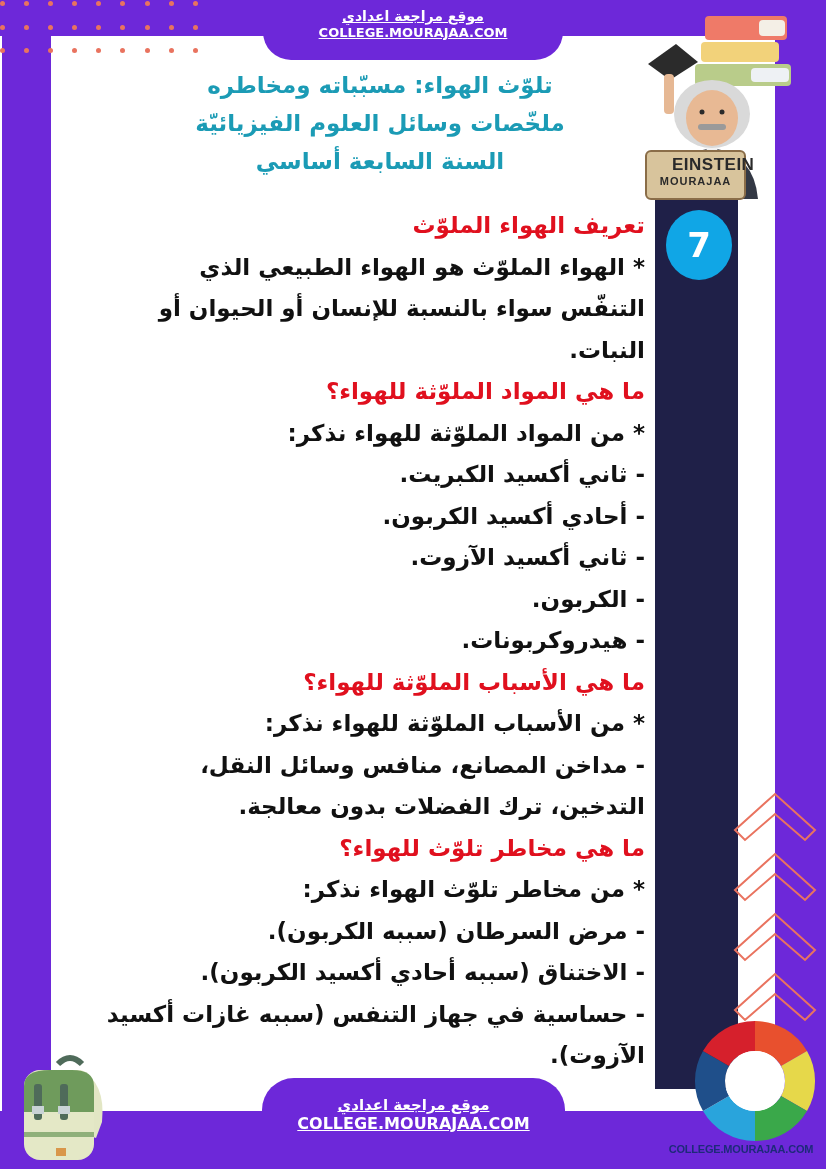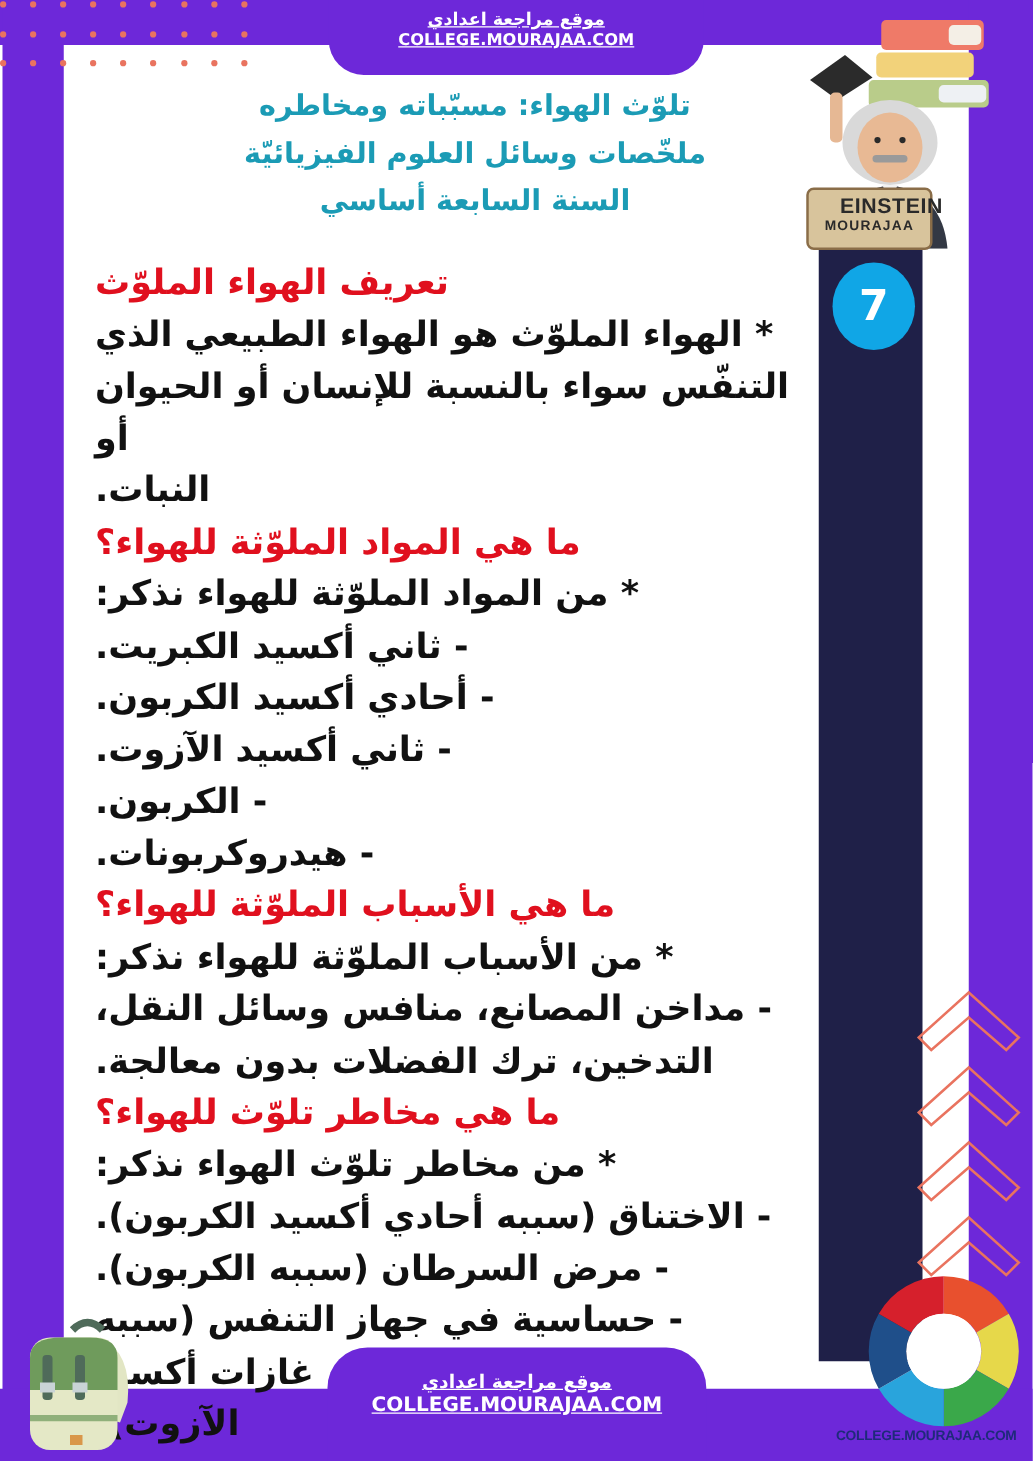--- a/index.html
+++ b/index.html
@@ -53,23 +53,23 @@
   .academy-sign {
     position: absolute; left: 645px; top: 150px; width: 97px; height: 46px;
     background: #d8c49c; border: 2px solid #8a6d48; border-radius: 6px;
     text-align: center; color: #2a2a2a; font-weight: bold;
     font-family: "Liberation Sans", sans-serif;
   }
   .academy-sign .l1 { font-size: 17px; line-height: 20px; margin-top: 3px; letter-spacing: 0.5px; padding-left: 25px; }
   .academy-sign .l2 { font-size: 11px; line-height: 13px; letter-spacing: 1px; }
 
   .content {
-    position: absolute; left: 76px; top: 205px; width: 556px;
-    direction: rtl; text-align: left;
-    font-size: 28px; font-weight: bold; line-height: 41.5px; color: #111;
+    position: absolute; left: 89px; top: 205px; width: 556px;
+    direction: rtl; text-align: right;
+    font-size: 23px; font-weight: bold; line-height: 41.5px; color: #111;
   }
   .content p { margin: 0; }
   .heading { color: #e0101e; }
 
   .chevrons { position: absolute; left: 733px; top: 790px; }
   .backpack { position: absolute; left: 10px; top: 1052px; }
   .wheel { position: absolute; left: 694px; top: 1020px; }
   .wheel-caption {
     position: absolute; left: 666px; top: 1143px; width: 150px;
     text-align: center; color: #1e2a7a; font-weight: bold; font-size: 11px;
@@ -166,22 +166,22 @@
   <p>- الكربون.</p>
   <p>- هيدروكربونات.</p>
 
   <p class="heading">ما هي الأسباب الملوّثة للهواء؟</p>
   <p>* من الأسباب الملوّثة للهواء نذكر:</p>
   <p>- مداخن المصانع، منافس وسائل النقل،</p>
   <p>التدخين، ترك الفضلات بدون معالجة.</p>
 
   <p class="heading">ما هي مخاطر تلوّث للهواء؟</p>
   <p>* من مخاطر تلوّث الهواء نذكر:</p>
+  <p>- مرض السرطان (سببه الكربون).</p>
   <p>- الاختناق (سببه أحادي أكسيد الكربون).</p>
-  <p>- مرض السرطان (سببه الكربون).</p>
   <p>- حساسية في جهاز التنفس (سببه غازات أكسيد</p>
   <p>الآزوت).</p>
 </div>
 
 <svg class="chevrons" width="86" height="240" viewBox="0 0 86 240">
   <g fill="none" stroke="#e9735f" stroke-width="2">
     <path d="M2 40 L42 4 L82 40 L72 50 L42 24 L12 50 Z"></path>
     <path d="M2 100 L42 64 L82 100 L72 110 L42 84 L12 110 Z"></path>
     <path d="M2 160 L42 124 L82 160 L72 170 L42 144 L12 170 Z"></path>
     <path d="M2 220 L42 184 L82 220 L72 230 L42 204 L12 230 Z"></path>

